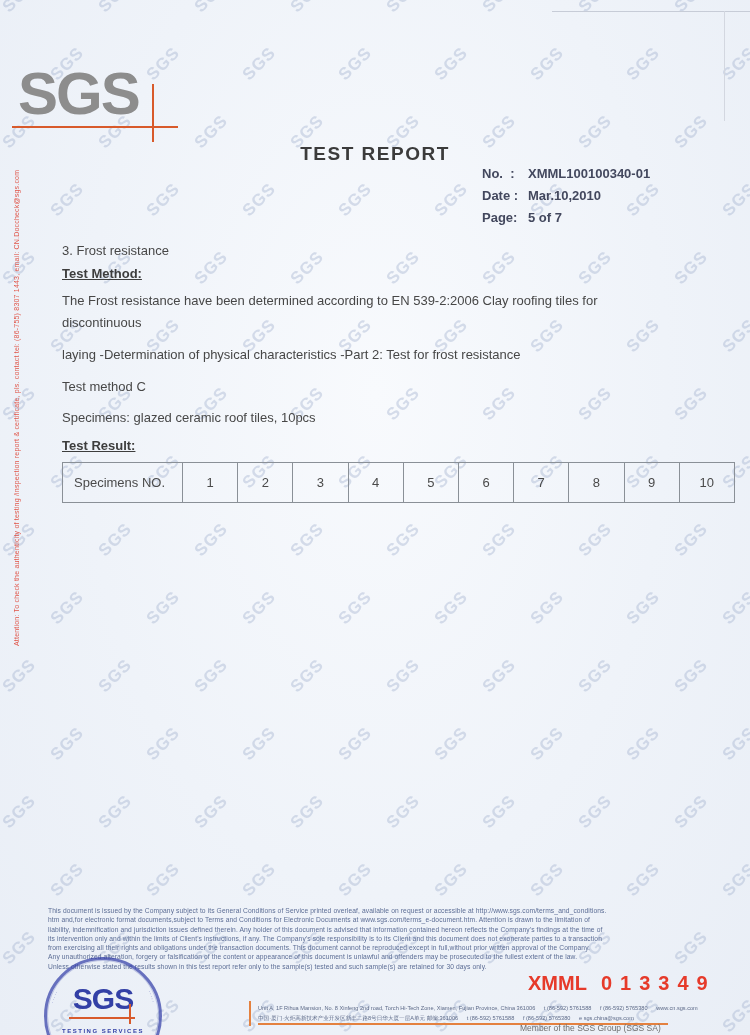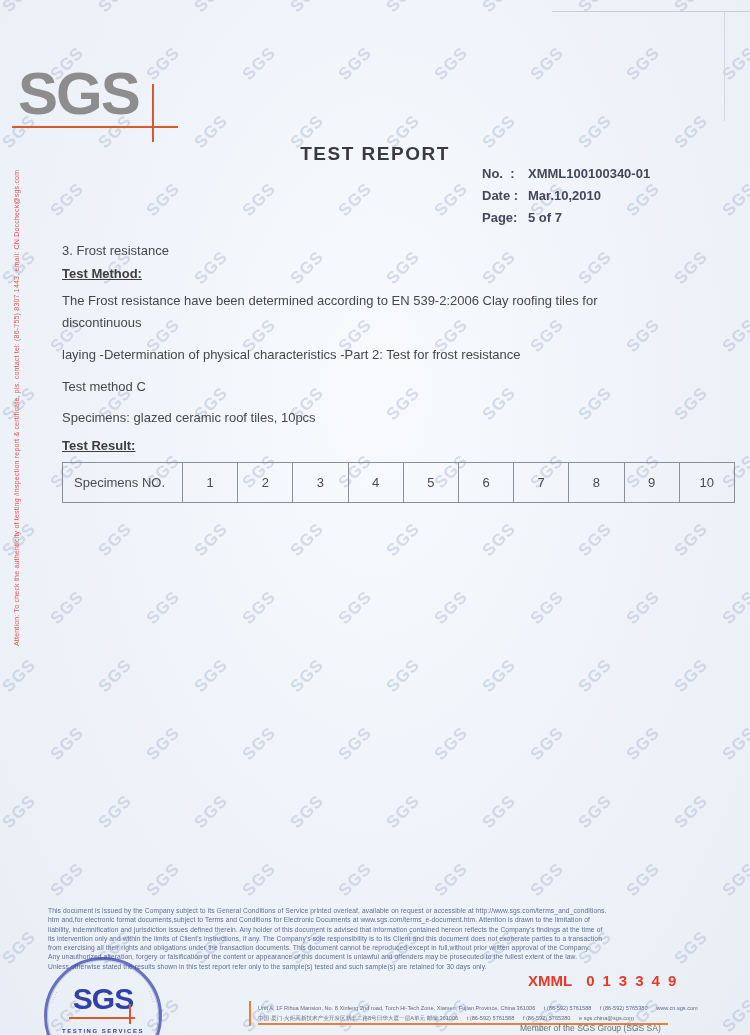--- a/index.html
+++ b/index.html
@@ -67,21 +67,21 @@
      writing-mode:vertical-rl;transform:rotate(-20deg);letter-spacing:1px;}
   
   .company{position:absolute;left:46px;top:1002px;width:208px;
      font-size:8px;font-weight:bold;color:#e0815c;line-height:10px;white-space:nowrap;overflow:hidden;}
   .v-divider{position:absolute;left:249px;top:1001px;width:2px;height:25px;background:#e4813f;}
   .contact{position:absolute;left:258px;top:1003px;width:440px;
      font-size:5.6px;color:#5d6a88;line-height:10px;}
   .contact-row{white-space:nowrap;}
   .contact-row span{margin-right:7px;}
   .footer-underline{position:absolute;left:258px;top:1023px;width:410px;height:2px;background:#e4813f;}
-  .serial{position:absolute;left:528px;top:972px;color:#e63a2a;font-weight:bold;font-size:15px;white-space:nowrap;}
+  .serial{position:absolute;left:528px;top:972px;color:#e63a2a;font-weight:bold;font-size:20px;white-space:nowrap;}
   .serial .num{margin-left:14px;letter-spacing:8px;}
   .member{position:absolute;left:520px;top:1023px;font-size:8.5px;color:#6e6e6e;white-space:nowrap;}
 </style>
 </head>
 <body>
 
 <div class="page">
 
   <div class="watermark" id="watermark">
       <span class="wm" style="left: 0px; top: -14px;">SGS</span>

